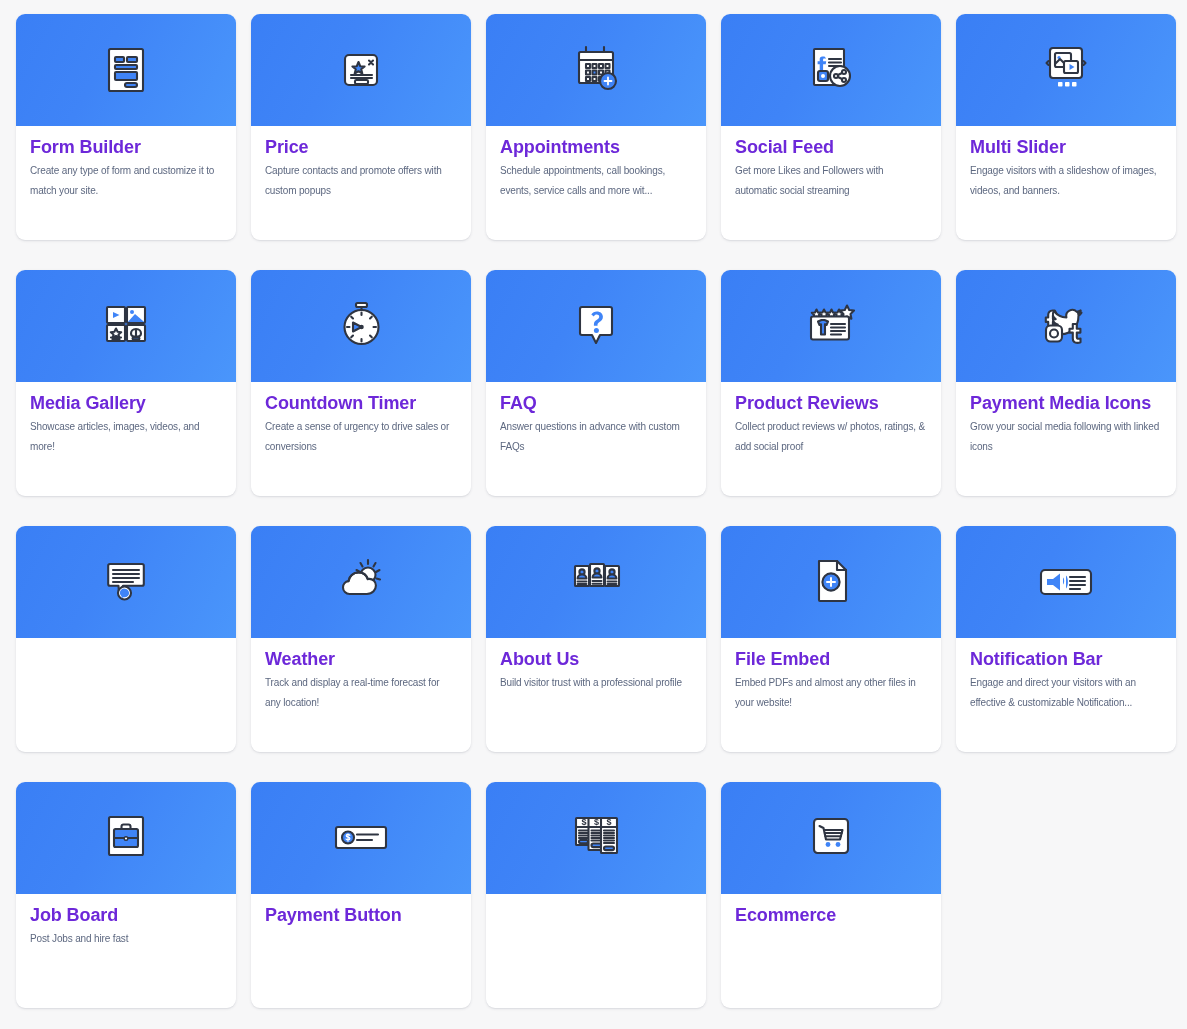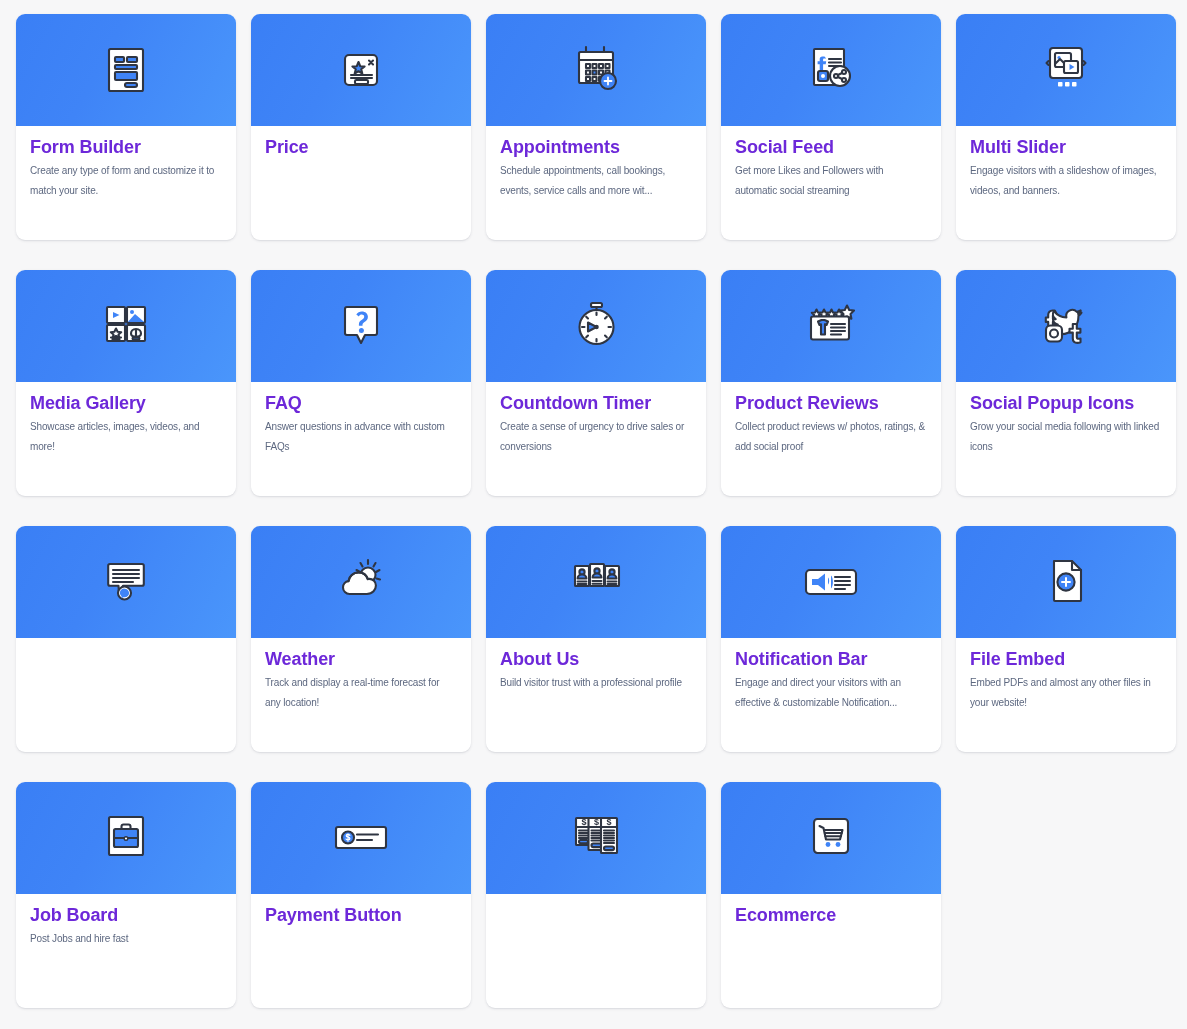--- a/index.html
+++ b/index.html
@@ -106,20 +106,21 @@
           <path class="ico" d="M37 19.5 L41 23.5 M41 19.5 L37 23.5" stroke-width="1.6"></path>
           <path class="ico-bs" d="M26.5 21 L28.2 25.2 L32.6 25.5 L29.2 28.3 L30.3 32.6 L26.5 30.2 L22.7 32.6 L23.8 28.3 L20.4 25.5 L24.8 25.2 Z"></path>
           <path class="ico" d="M19 34 H40"></path>
           <path class="ico" d="M19 37 H40" stroke-width="1.4"></path>
           <rect class="ico-w" x="23" y="39" width="13" height="4" rx="1.2"></rect>
         </svg>
       </span>
     </div>
     <div class="card-body">
       <div class="card-title">Price</div>
+      <div class="card-desc">Capture contacts and promote offers with custom popups</div>
     </div>
   </div>
 
   <div class="app-card">
     <div class="card-media">
       <span>
         <svg width="58" height="58" viewBox="0 0 58 58">
           <path class="ico" d="M19 6 V13 M37 6 V13"></path>
           <rect class="ico-w" x="12" y="11" width="34" height="31" rx="1.5"></rect>
           <path class="ico" d="M12 19 H46"></path>
@@ -216,48 +217,48 @@
     <div class="card-body">
       <div class="card-title">Media Gallery</div>
       <div class="card-desc">Showcase articles, images, videos, and more!</div>
     </div>
   </div>
 
   <div class="app-card">
     <div class="card-media">
       <span>
         <svg width="58" height="58" viewBox="0 0 58 58">
-          <path class="ico-w" d="M15 10 H43 A2 2 0 0 1 45 12 V36 A2 2 0 0 1 43 38 H33 L29 46 L25 38 H15 A2 2 0 0 1 13 36 V12 A2 2 0 0 1 15 10 Z"></path>
-          <path class="ico-b" d="M24.3 17.6 c1.2-2.1 3.2-3.2 5.6-3.2 c3.5 0 6 2.2 6 5.3 c0 2.4-1.2 3.8-3.4 5.2 c-1.5 1-2 1.7-2 3.0 v0.9 h-3.6 v-1.2 c0-2.3 0.8-3.5 3-4.9 c1.7-1.1 2.3-1.8 2.3-3.0 c0-1.3-1-2.2-2.5-2.2 c-1.2 0-2.2 0.6-2.8 1.9 z"></path>
-          <circle class="ico-b" cx="29.4" cy="33.4" r="2.5"></circle>
-        </svg>
-      </span>
-    </div>
-    <div class="card-body">
-      <div class="card-title">FAQ</div>
-      <div class="card-desc">Answer questions in advance with custom FAQs</div>
-    </div>
-  </div>
-
-  <div class="app-card">
-    <div class="card-media">
-      <span>
-        <svg width="58" height="58" viewBox="0 0 58 58">
           <rect class="ico-w" x="24" y="6" width="11" height="4" rx="1.5"></rect>
           <path class="ico" d="M29.5 10 V14"></path>
           <circle class="ico-w" cx="29.5" cy="30" r="17"></circle>
           <path class="ico" d="M29.5 15.5 V18 M29.5 42 V44.5 M44 30 H41.5 M17.5 30 H15 M39.8 19.7 L38 21.5 M21 38.5 L19.2 40.3 M39.8 40.3 L38 38.5 M21 21.5 L19.2 19.7" stroke-width="1.6"></path>
           <path class="ico-bs" d="M29.5 30 L21 25.5 L21 34.5 Z"></path>
           <circle cx="29.5" cy="30" r="2.3" fill="#2f3542"></circle>
         </svg>
       </span>
     </div>
     <div class="card-body">
       <div class="card-title">Countdown Timer</div>
       <div class="card-desc">Create a sense of urgency to drive sales or conversions</div>
+    </div>
+  </div>
+
+  <div class="app-card">
+    <div class="card-media">
+      <span>
+        <svg width="58" height="58" viewBox="0 0 58 58">
+          <path class="ico-w" d="M15 10 H43 A2 2 0 0 1 45 12 V36 A2 2 0 0 1 43 38 H33 L29 46 L25 38 H15 A2 2 0 0 1 13 36 V12 A2 2 0 0 1 15 10 Z"></path>
+          <path class="ico-b" d="M24.3 17.6 c1.2-2.1 3.2-3.2 5.6-3.2 c3.5 0 6 2.2 6 5.3 c0 2.4-1.2 3.8-3.4 5.2 c-1.5 1-2 1.7-2 3.0 v0.9 h-3.6 v-1.2 c0-2.3 0.8-3.5 3-4.9 c1.7-1.1 2.3-1.8 2.3-3.0 c0-1.3-1-2.2-2.5-2.2 c-1.2 0-2.2 0.6-2.8 1.9 z"></path>
+          <circle class="ico-b" cx="29.4" cy="33.4" r="2.5"></circle>
+        </svg>
+      </span>
+    </div>
+    <div class="card-body">
+      <div class="card-title">FAQ</div>
+      <div class="card-desc">Answer questions in advance with custom FAQs</div>
     </div>
   </div>
 
   <div class="app-card">
     <div class="card-media">
       <span>
         <svg width="62" height="58" viewBox="0 0 62 58">
           <path class="ico-w" d="M16.5 12.5 L18 15.5 L21.2 15.8 L18.8 18 L19.5 21.2 L16.5 19.5 L13.5 21.2 L14.2 18 L11.8 15.8 L15 15.5 Z" stroke-width="1.7"></path>
           <path class="ico-w" d="M24 12.5 L25.5 15.5 L28.7 15.8 L26.3 18 L27 21.2 L24 19.5 L21 21.2 L21.7 18 L19.3 15.8 L22.5 15.5 Z" stroke-width="1.7"></path>
           <path class="ico-w" d="M31.5 12.5 L33 15.5 L36.2 15.8 L33.8 18 L34.5 21.2 L31.5 19.5 L28.5 21.2 L29.2 18 L26.8 15.8 L30 15.5 Z" stroke-width="1.7"></path>
@@ -281,21 +282,21 @@
         <svg width="64" height="58" viewBox="0 0 64 58">
           <path class="ico-w" d="M20.8 13.5 h-2.3 c-2.6 0-4.3 1.7-4.3 4.4 v2.6 h-2.4 v4.4 h2.4 v11.6 h4.7 V24.9 h3.3 l.6-4.4 h-3.9 v-2 c0-.9.4-1.3 1.3-1.3 h2.7 z"></path>
           <path class="ico-w" d="M47.5 15.8 c-1.1.5-2.3.85-3.5 1 a6.1 6.1 0 0 0 2.7-3.4 c-1.2.7-2.5 1.2-3.9 1.5 a6.1 6.1 0 0 0-10.4 5.6 c-5.1-.3-9.6-2.7-12.6-6.4 a6.1 6.1 0 0 0 1.9 8.1 c-1 0-1.9-.3-2.8-.75 v.1 a6.1 6.1 0 0 0 4.9 6 c-.9.25-1.8.3-2.8.1 a6.1 6.1 0 0 0 5.7 4.2 a12.3 12.3 0 0 1-7.6 2.6 c-.5 0-1 0-1.5-.1 a17.3 17.3 0 0 0 9.4 2.75 c11.3 0 17.4-9.3 17.4-17.4 v-.8 a12.4 12.4 0 0 0 3.1-3.2 z"></path>
           <rect class="ico-w" x="12" y="28.5" width="16" height="16" rx="4.5"></rect>
           <circle class="ico" cx="20" cy="36.5" r="4" stroke-width="2"></circle>
           <path class="ico-w" d="M38.8 27 v4.7 h-3.3 v3.9 h3.3 v5.9 c0 2.9 1.9 4.4 4.6 4.4 c1.3 0 2.4-.25 3.1-.55 v-3.9 c-.5.2-1.1.35-1.8.35 c-1.2 0-1.9-.6-1.9-1.9 v-4.3 h3.6 v-3.9 h-3.6 V27 Z"></path>
         </svg>
       </span>
     </div>
     <div class="card-body">
-      <div class="card-title">Social Popup Icons</div>
+      <div class="card-title">Payment Media Icons</div>
       <div class="card-desc">Grow your social media following with linked icons</div>
     </div>
   </div>
 
   <div class="app-card">
     <div class="card-media">
       <span>
         <svg width="58" height="58" viewBox="0 0 58 58">
           <path class="ico-w" d="M13 11 H45 A1.8 1.8 0 0 1 46.8 12.8 V31 A1.8 1.8 0 0 1 45 32.8 H26 L22 41 L21.5 32.8 H13 A1.8 1.8 0 0 1 11.2 31 V12.8 A1.8 1.8 0 0 1 13 11 Z"></path>
           <path class="ico" d="M16 17 H42 M16 21 H42 M16 25 H42 M16 29 H36" stroke-width="1.5"></path>
@@ -345,48 +346,48 @@
     <div class="card-body">
       <div class="card-title">About Us</div>
       <div class="card-desc">Build visitor trust with a professional profile</div>
     </div>
   </div>
 
 
   <div class="app-card">
     <div class="card-media">
       <span>
+        <svg width="58" height="58" viewBox="0 0 58 58">
+          <path class="ico-w" d="M17 8 H35 L44 17 V47 A1 1 0 0 1 43 48 H18 A1 1 0 0 1 17 47 Z"></path>
+          <path class="ico" d="M35 8 V17 H44"></path>
+          <circle class="ico-bs" cx="29" cy="29" r="8.6"></circle>
+          <path d="M29 25 V33 M25 29 H33" stroke="#ffffff" stroke-width="2" stroke-linecap="round" fill="none"></path>
+        </svg>
+      </span>
+    </div>
+    <div class="card-body">
+      <div class="card-title">File Embed</div>
+      <div class="card-desc">Embed PDFs and almost any other files in your website!</div>
+    </div>
+  </div>
+
+  <div class="app-card">
+    <div class="card-media">
+      <span>
         <svg width="66" height="44" viewBox="0 0 66 44">
           <rect class="ico-w" x="8" y="10" width="50" height="24" rx="4"></rect>
           <path class="ico-b" d="M14 19 L20 19 L27 13.5 V30.5 L20 25 L14 25 Z"></path>
           <path class="ico-b" d="M30 17.5 c1.6 1.3 1.6 5.7 0 7 M33 15.5 c2.6 2.2 2.6 10.8 0 13" stroke="#3f84f7" stroke-width="1.7" fill="none" stroke-linecap="round"></path>
           <path class="ico" d="M37 17 H52 M37 21 H52 M37 25 H52 M37 29 H47" stroke-width="1.6"></path>
         </svg>
       </span>
     </div>
     <div class="card-body">
       <div class="card-title">Notification Bar</div>
       <div class="card-desc">Engage and direct your visitors with an effective &amp; customizable Notification...</div>
-    </div>
-  </div>
-
-  <div class="app-card">
-    <div class="card-media">
-      <span>
-        <svg width="58" height="58" viewBox="0 0 58 58">
-          <path class="ico-w" d="M17 8 H35 L44 17 V47 A1 1 0 0 1 43 48 H18 A1 1 0 0 1 17 47 Z"></path>
-          <path class="ico" d="M35 8 V17 H44"></path>
-          <circle class="ico-bs" cx="29" cy="29" r="8.6"></circle>
-          <path d="M29 25 V33 M25 29 H33" stroke="#ffffff" stroke-width="2" stroke-linecap="round" fill="none"></path>
-        </svg>
-      </span>
-    </div>
-    <div class="card-body">
-      <div class="card-title">File Embed</div>
-      <div class="card-desc">Embed PDFs and almost any other files in your website!</div>
     </div>
   </div>
 
   <div class="app-card">
     <div class="card-media">
       <span>
         <svg width="58" height="58" viewBox="0 0 58 58">
           <rect class="ico-w" x="12" y="8" width="34" height="38" rx="1.5"></rect>
           <path class="ico" d="M24.5 20 v-2.5 a2 2 0 0 1 2-2 h5 a2 2 0 0 1 2 2 V20" stroke-width="1.8"></path>
           <rect class="ico-bs" x="17" y="20" width="24" height="18" rx="1.5"></rect>

